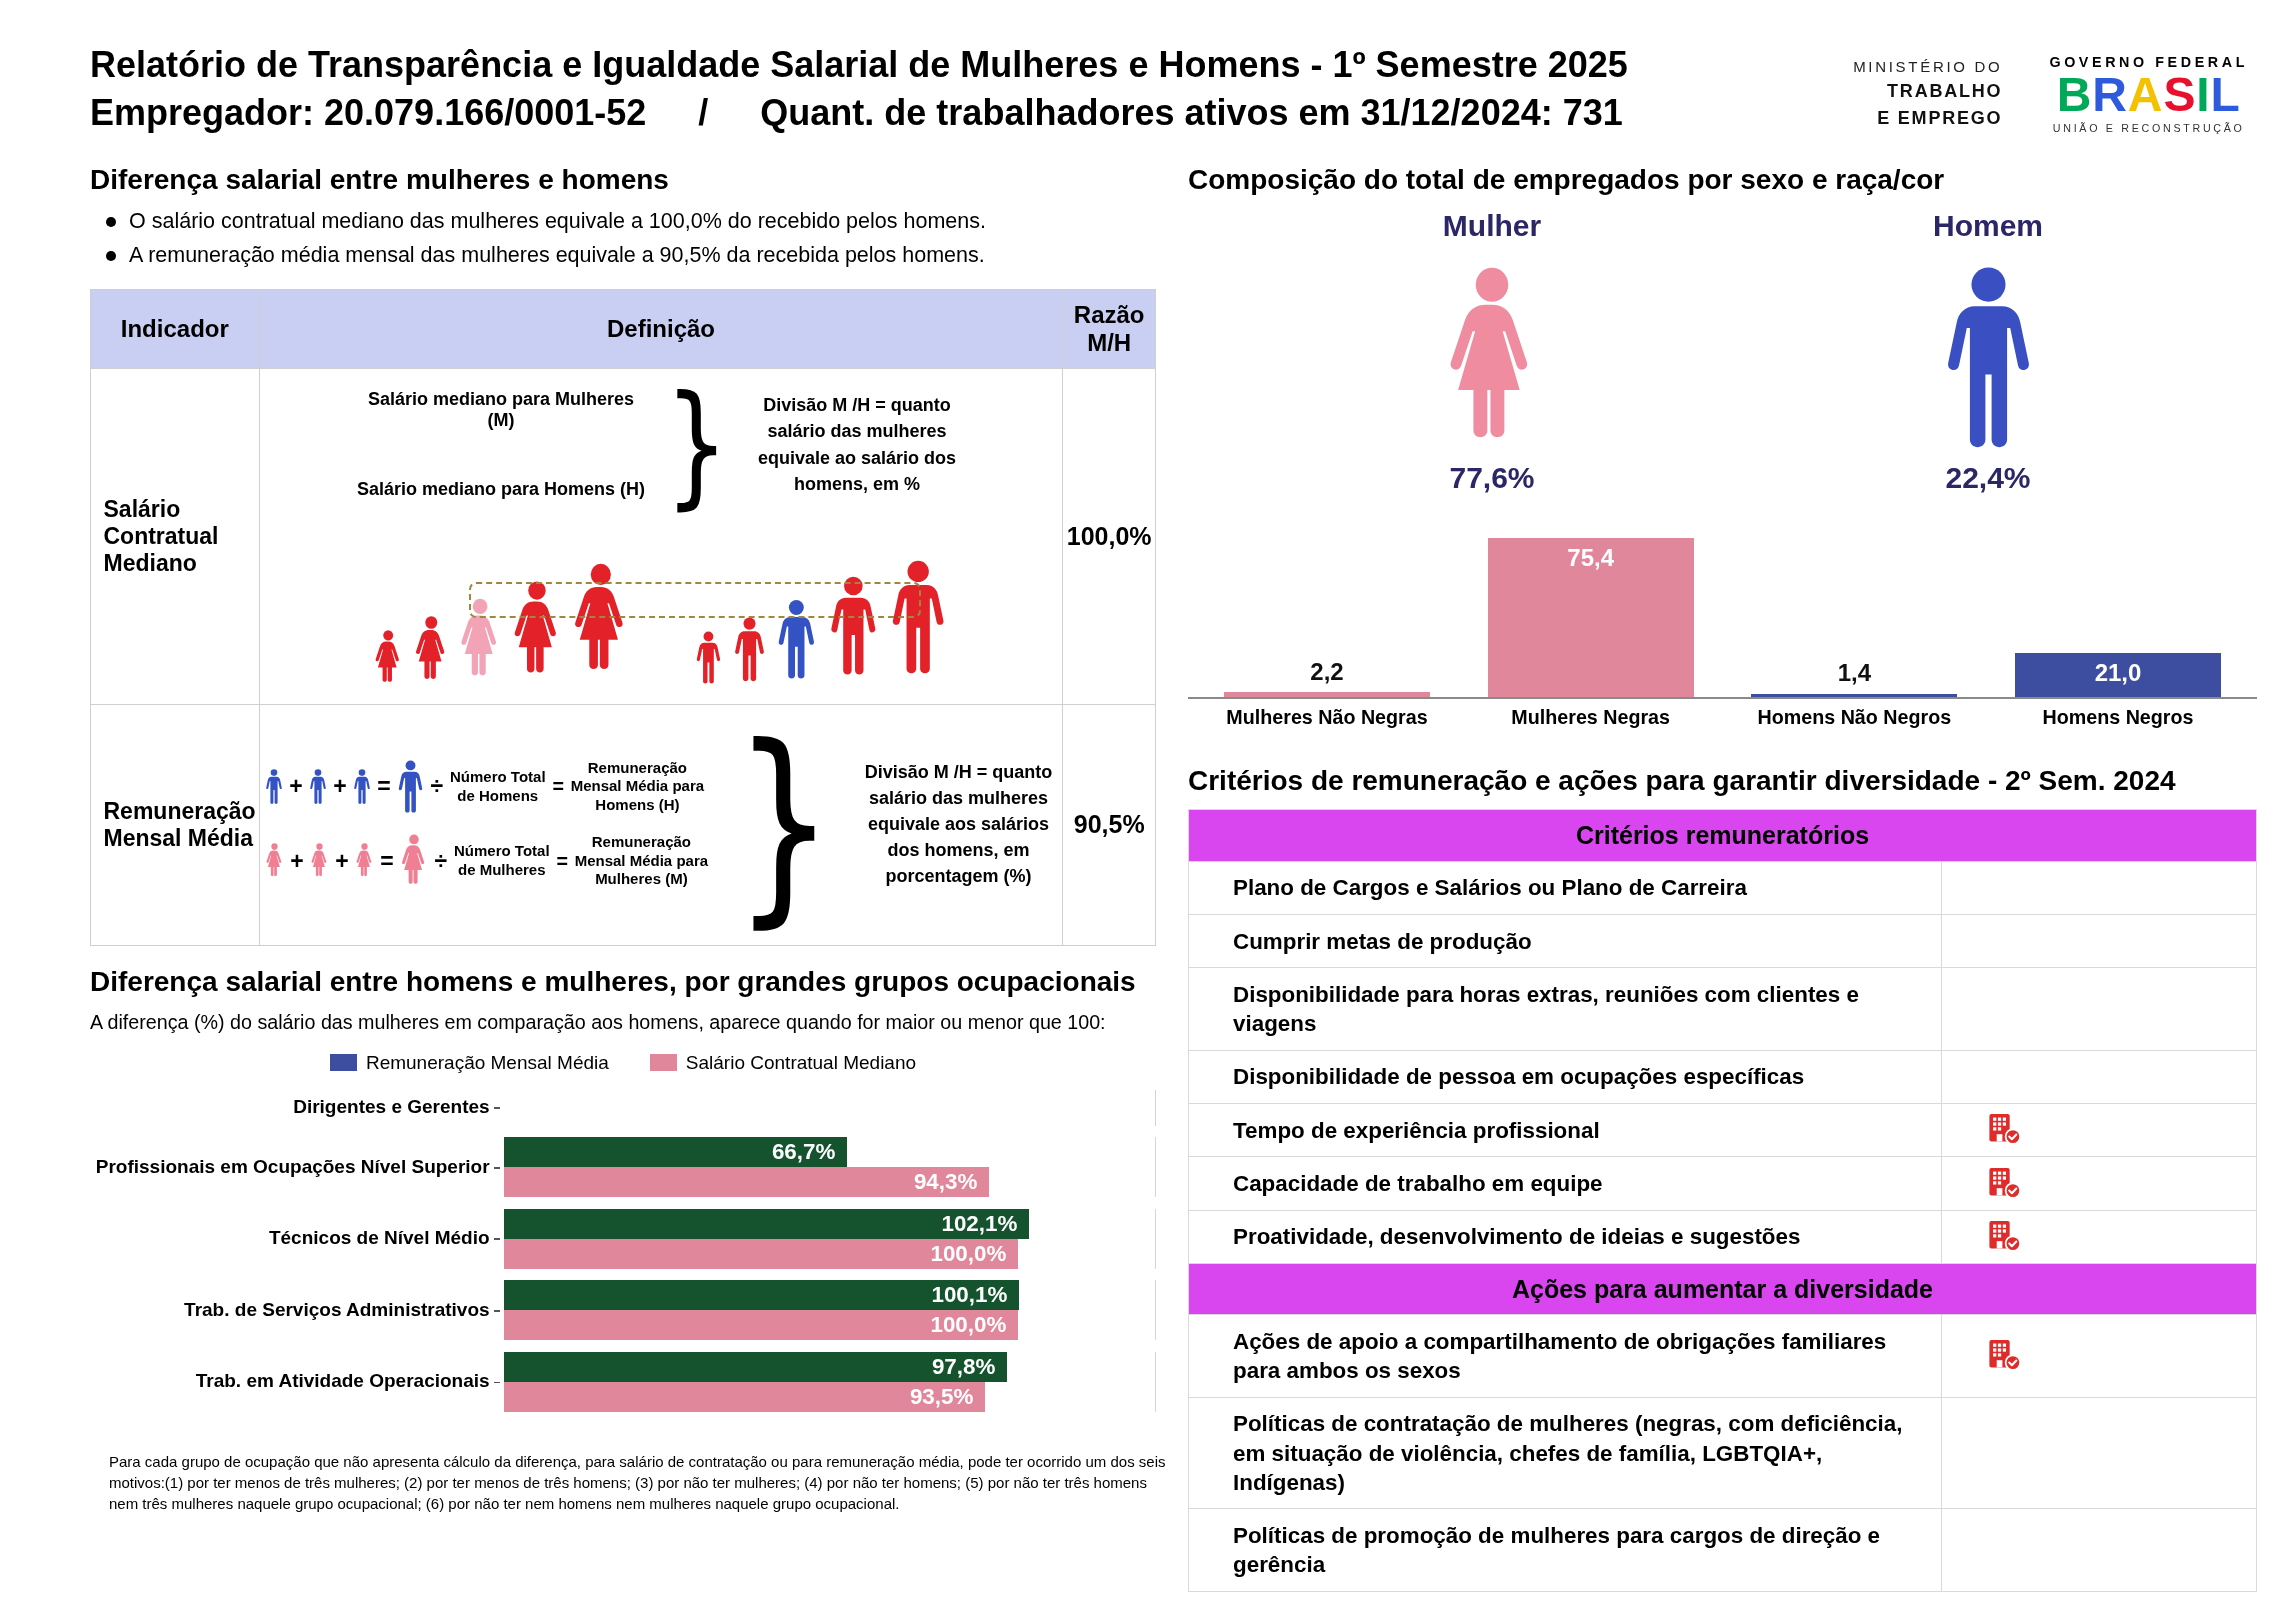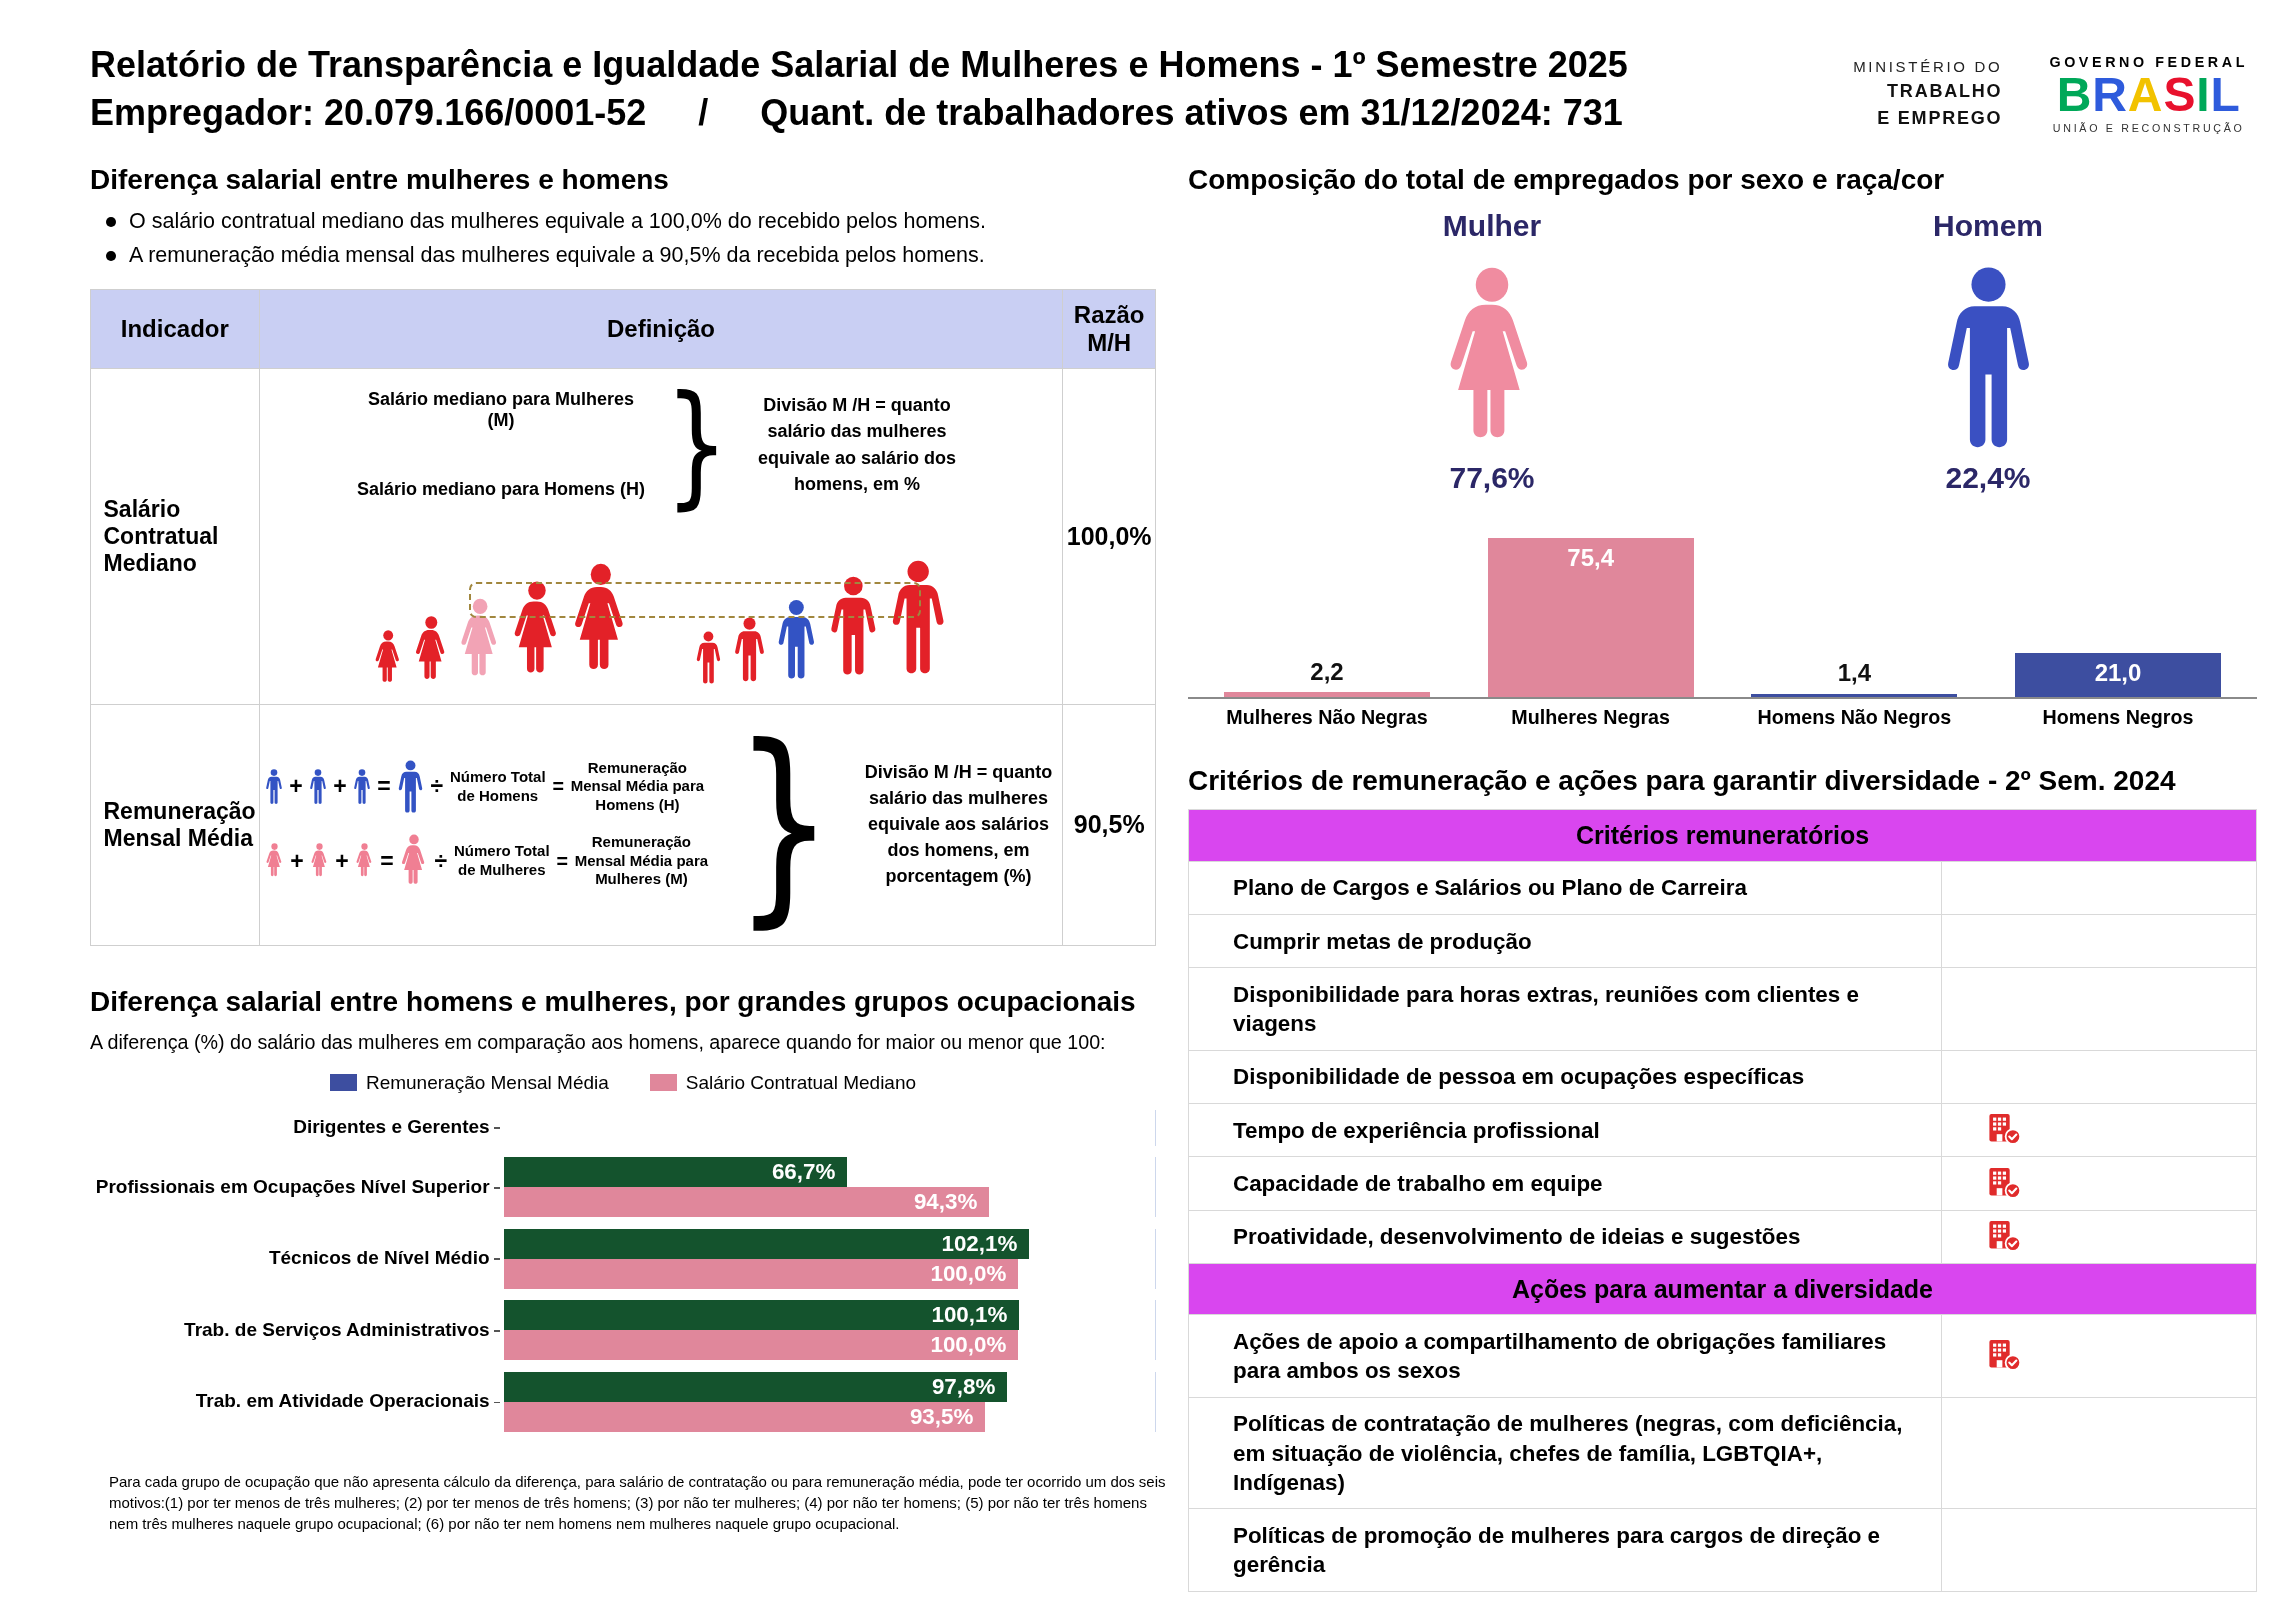--- a/index.html
+++ b/index.html
@@ -287,21 +287,21 @@
               </div>
               <div class="brace b2">}</div>
               <div class="def-expl" style="width:197px">Divisão M /H = quanto salário das mulheres equivale aos salários dos homens, em porcentagem (%)</div>
             </div>
           </td>
           <td class="ratio">90,5%</td>
         </tr>
       </tbody>
         </table>
 
-      <h2 class="sec-title" style="margin-top:40px">Diferença salarial entre homens e mulheres, por grandes grupos ocupacionais</h2>
+      <h2 class="sec-title" style="margin-top:20px">Diferença salarial entre homens e mulheres, por grandes grupos ocupacionais</h2>
       <div class="occ-sub">A diferença (%) do salário das mulheres em comparação aos homens, aparece quando for maior ou menor que 100:</div>
 
       <div class="legend">
         <div class="item">
           <span class="swatch navy"></span>
           <span>Remuneração Mensal Média</span>
         </div>
         <div class="item">
           <span class="swatch pink"></span>
           <span>Salário Contratual Mediano</span>

